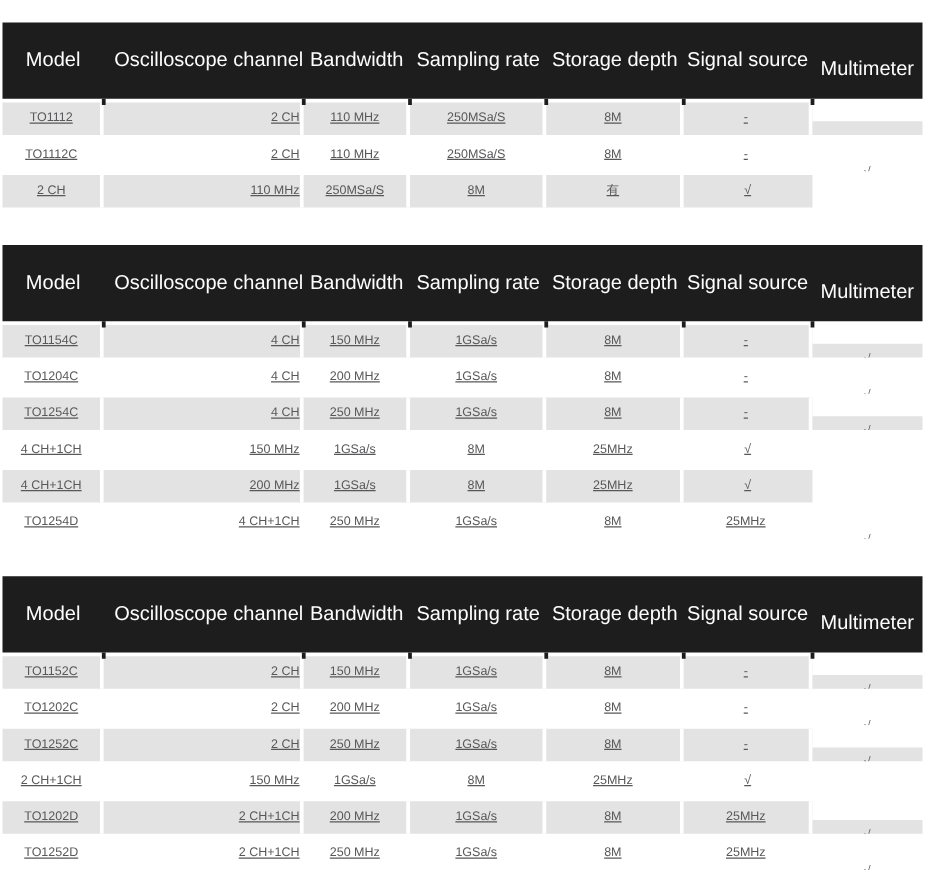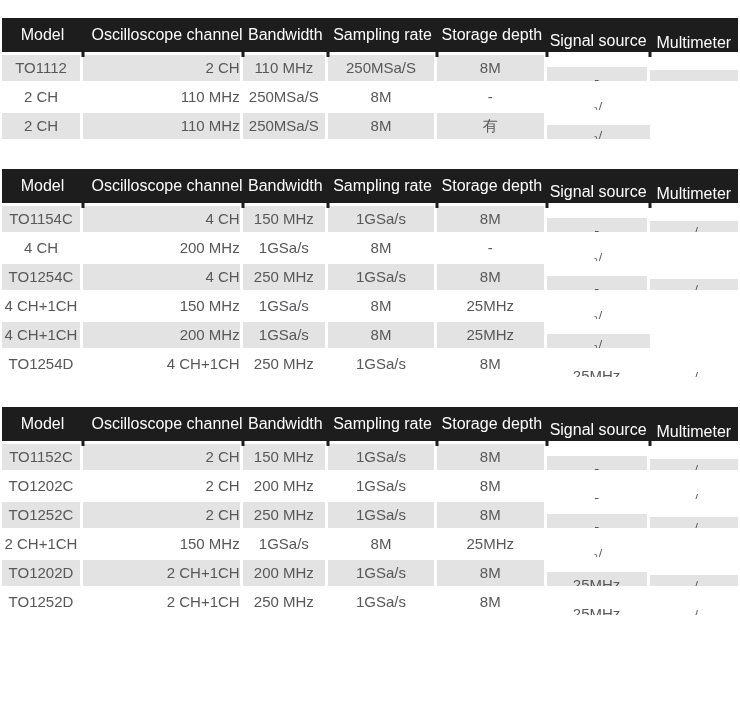--- a/index.html
+++ b/index.html
@@ -27,21 +27,21 @@
   .spec-table {
     margin-bottom: 30px;
   }
   .spec-table:last-child {
     margin-bottom: 0;
   }
   .thead {
     position: relative;
     display: flex;
     align-items: center;
-    height: 34px;
+    height: 61px;
     background: var(--header-bg);
     color: var(--header-text);
     font-size: 16px;
     z-index: 2;
   }
   .th {
     text-align: center;
     white-space: nowrap;
     overflow: hidden;
   }
@@ -56,22 +56,23 @@
   }
   .tbody {
     position: relative;
     z-index: 1;
   }
   .tr {
     display: flex;
     height: 26px;
     line-height: 26px;
     margin-top: 3px;
-    font-size: 15px;
+    font-size: 10px;
     color: var(--cell-text);
+    text-decoration: underline;
   }
   .td {
     box-sizing: border-box;
     text-align: center;
     white-space: nowrap;
     overflow: hidden;
     background: var(--plain-bg);
     border-right: 3px solid #ffffff;
   }
   .td:last-child {
@@ -79,21 +80,21 @@
   }
   .tr:nth-child(odd) .td {
     background: var(--stripe-bg);
   }
   
   .th:nth-child(1), .td:nth-child(1) { width: 11%; }
   .th:nth-child(2), .td:nth-child(2) { width: 21.7%; text-align: right; }
   .th:nth-child(3), .td:nth-child(3) { width: 11.6%; }
   .th:nth-child(4), .td:nth-child(4) { width: 14.8%; }
   .th:nth-child(5), .td:nth-child(5) { width: 14.9%; }
-  .th:nth-child(6), .td:nth-child(6) { width: 14%; margin-top: 12px; }
+  .th:nth-child(6), .td:nth-child(6) { width: 14%; }
   .th:nth-child(7), .td:nth-child(7) { width: 12%; margin-top: 15px; }
 </style>
 </head>
 <body style="--header-bg: #1d1d1e; --header-text: #fdfdfd; --stripe-bg: #e3e3e3; --plain-bg: #ffffff; --cell-text: #58585a;">
 
 <div class="page">
 
   <section class="spec-table">
     <div class="thead">
       <div class="th">Model</div>
@@ -114,20 +115,21 @@
         <div class="tr">
           <div class="td">TO1112</div>
           <div class="td">2 CH</div>
           <div class="td">110 MHz</div>
           <div class="td">250MSa/S</div>
           <div class="td">8M</div>
           <div class="td">-</div>
           <div class="td">-</div>
         </div>
         <div class="tr">
+          <div class="td">TO1112C</div>
           <div class="td">2 CH</div>
           <div class="td">110 MHz</div>
           <div class="td">250MSa/S</div>
           <div class="td">8M</div>
           <div class="td">-</div>
           <div class="td">√</div>
         </div>
         <div class="tr">
           <div class="td">2 CH</div>
           <div class="td">110 MHz</div>
@@ -159,20 +161,21 @@
         <div class="tr">
           <div class="td">TO1154C</div>
           <div class="td">4 CH</div>
           <div class="td">150 MHz</div>
           <div class="td">1GSa/s</div>
           <div class="td">8M</div>
           <div class="td">-</div>
           <div class="td">√</div>
         </div>
         <div class="tr">
+          <div class="td">TO1204C</div>
           <div class="td">4 CH</div>
           <div class="td">200 MHz</div>
           <div class="td">1GSa/s</div>
           <div class="td">8M</div>
           <div class="td">-</div>
           <div class="td">√</div>
         </div>
         <div class="tr">
           <div class="td">TO1254C</div>
           <div class="td">4 CH</div>

